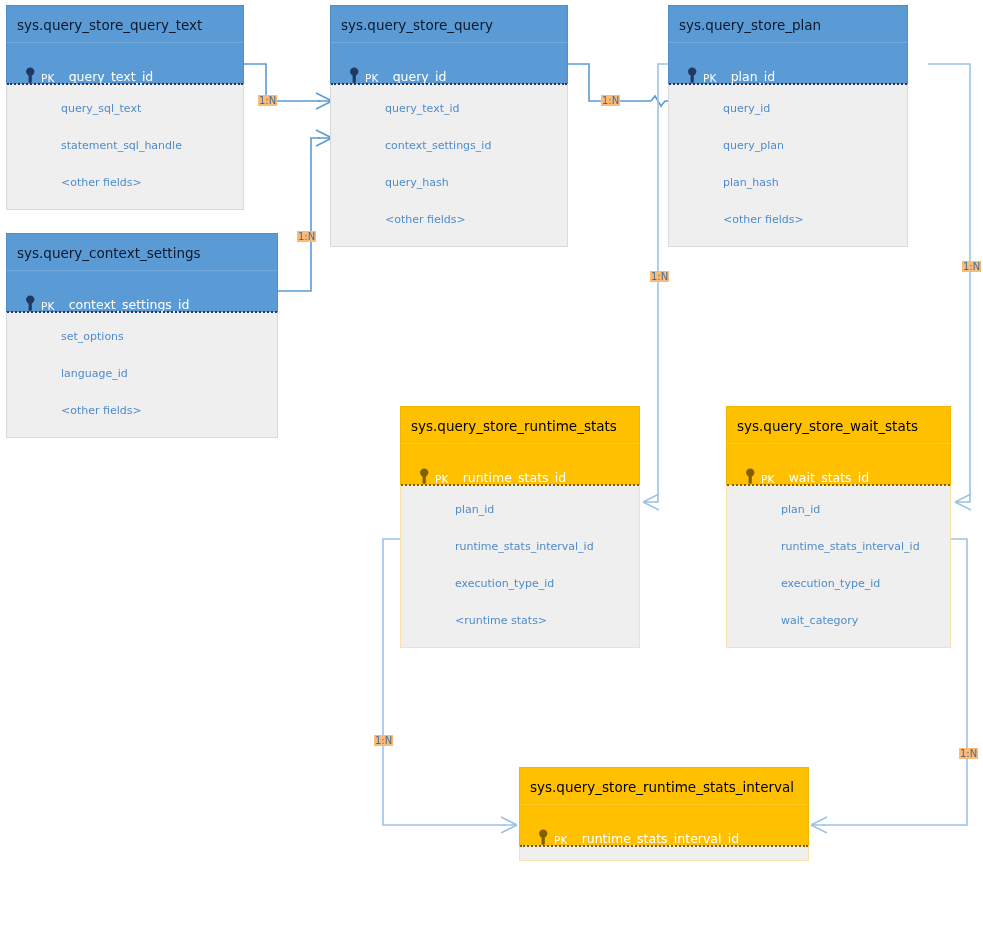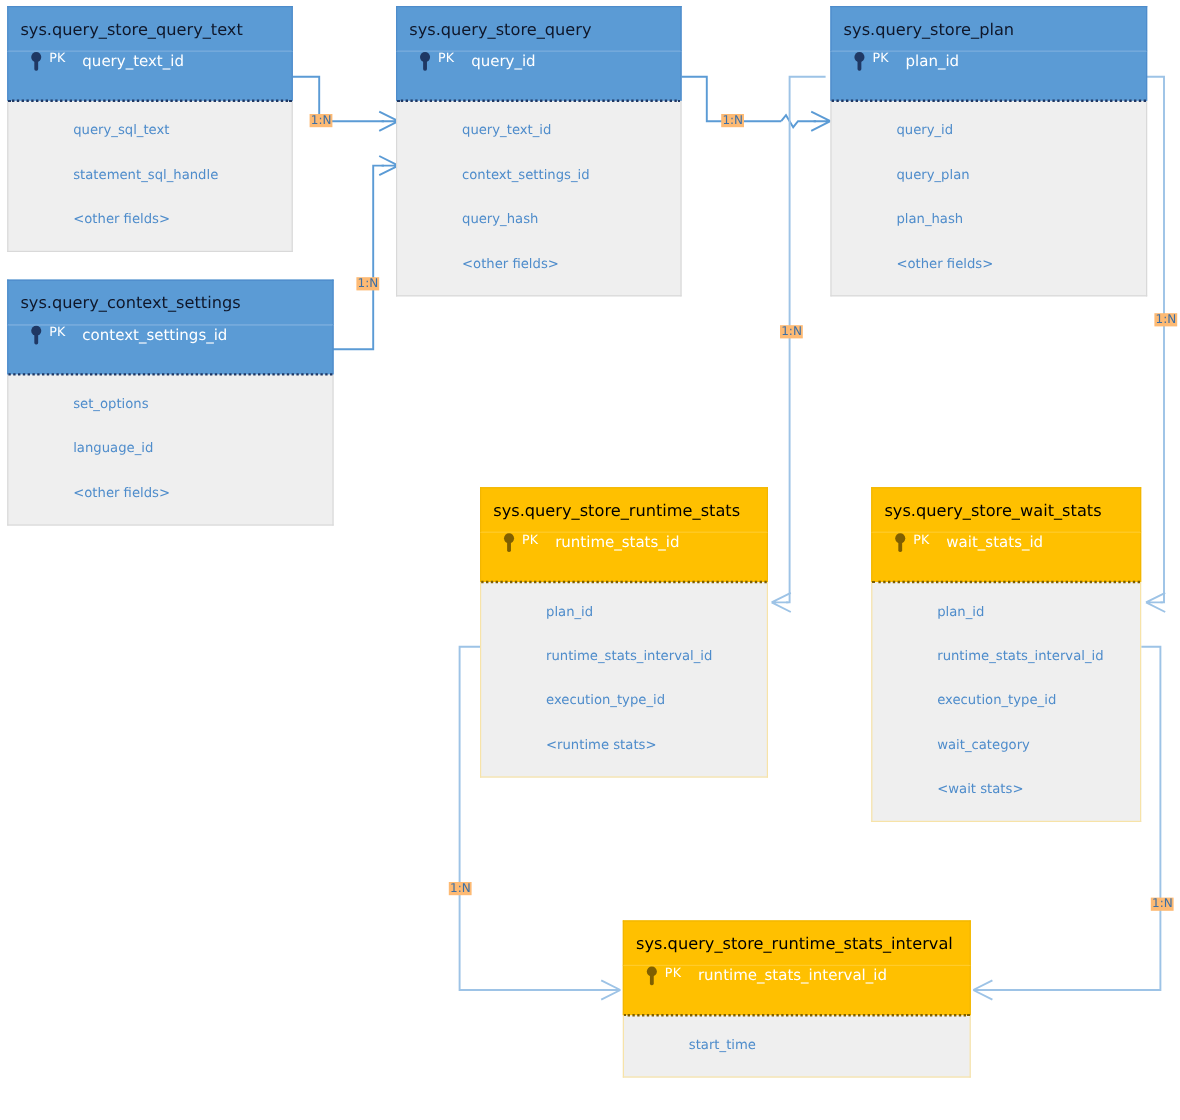--- a/index.html
+++ b/index.html
@@ -22,21 +22,21 @@
   }
 
   
   .entity{position:absolute;box-sizing:border-box;}
   .entity .ent-title{
     box-sizing:border-box;height:38px;line-height:38px;
     padding-left:10px;color:#0f172a;font-size:13.5px;white-space:nowrap;overflow:hidden;
   }
   .entity .ent-pk{
     box-sizing:border-box;height:41px;position:relative;
-    display:flex;align-items:flex-start;color:#ffffff;font-size:12.5px;
+    display:flex;align-items:flex-end;color:#ffffff;font-size:12.5px;
   }
   .entity .ent-body{
     box-sizing:border-box;background:#EFEFEF;border:1px solid #D9D9D9;border-top:none;
     padding-top:6px;padding-bottom:8px;
   }
   .entity .field{
     box-sizing:border-box;height:37px;line-height:37px;
     padding-left:54px;font-size:11px;color:#4E8CCB;white-space:nowrap;
   }
 
@@ -165,21 +165,21 @@
       <span class="pk-name">query_id</span>
     </div>
     <div class="ent-body">
       <div class="field">query_text_id</div>
       <div class="field">context_settings_id</div>
       <div class="field">query_hash</div>
       <div class="field">&lt;other fields&gt;</div>
     </div>
   </div>
 
-  <div class="entity blue" style="left:692px;top:5px;width:264px;">
+  <div class="entity blue" style="left:668px;top:5px;width:240px;">
     <div class="ent-title">sys.query_store_plan</div>
     <div class="ent-pk">
       <span class="pk-key">
         <svg width="13" height="17" viewBox="0 0 13 17" aria-hidden="true">
           <circle cx="6.2" cy="4.6" r="4.2" fill="#1F3864"></circle>
           <rect x="4.6" y="6.5" width="3.2" height="9.5" rx="1.4" fill="#1F3864"></rect>
         </svg>
       </span>
       <span class="pk-tag">PK</span>
       <span class="pk-name">plan_id</span>
@@ -222,34 +222,32 @@
         </svg>
       </span>
       <span class="pk-tag">PK</span>
       <span class="pk-name">wait_stats_id</span>
     </div>
     <div class="ent-body">
       <div class="field">plan_id</div>
       <div class="field">runtime_stats_interval_id</div>
       <div class="field">execution_type_id</div>
       <div class="field">wait_category</div>
-      <div class="field">&lt;wait stats&gt;</div>
     </div>
   </div>
 
   <div class="entity orange" style="left:519px;top:767px;width:290px;">
     <div class="ent-title">sys.query_store_runtime_stats_interval</div>
     <div class="ent-pk">
       <span class="pk-key">
         <svg width="13" height="17" viewBox="0 0 13 17" aria-hidden="true">
           <circle cx="6.2" cy="4.6" r="4.2" fill="#7F5F00"></circle>
           <rect x="4.6" y="6.5" width="3.2" height="9.5" rx="1.4" fill="#7F5F00"></rect>
         </svg>
       </span>
       <span class="pk-tag">PK</span>
       <span class="pk-name">runtime_stats_interval_id</span>
     </div>
     <div class="ent-body">
-      <div class="field">start_time</div>
     </div>
   </div>
 
 </div>
 
 </body></html>

